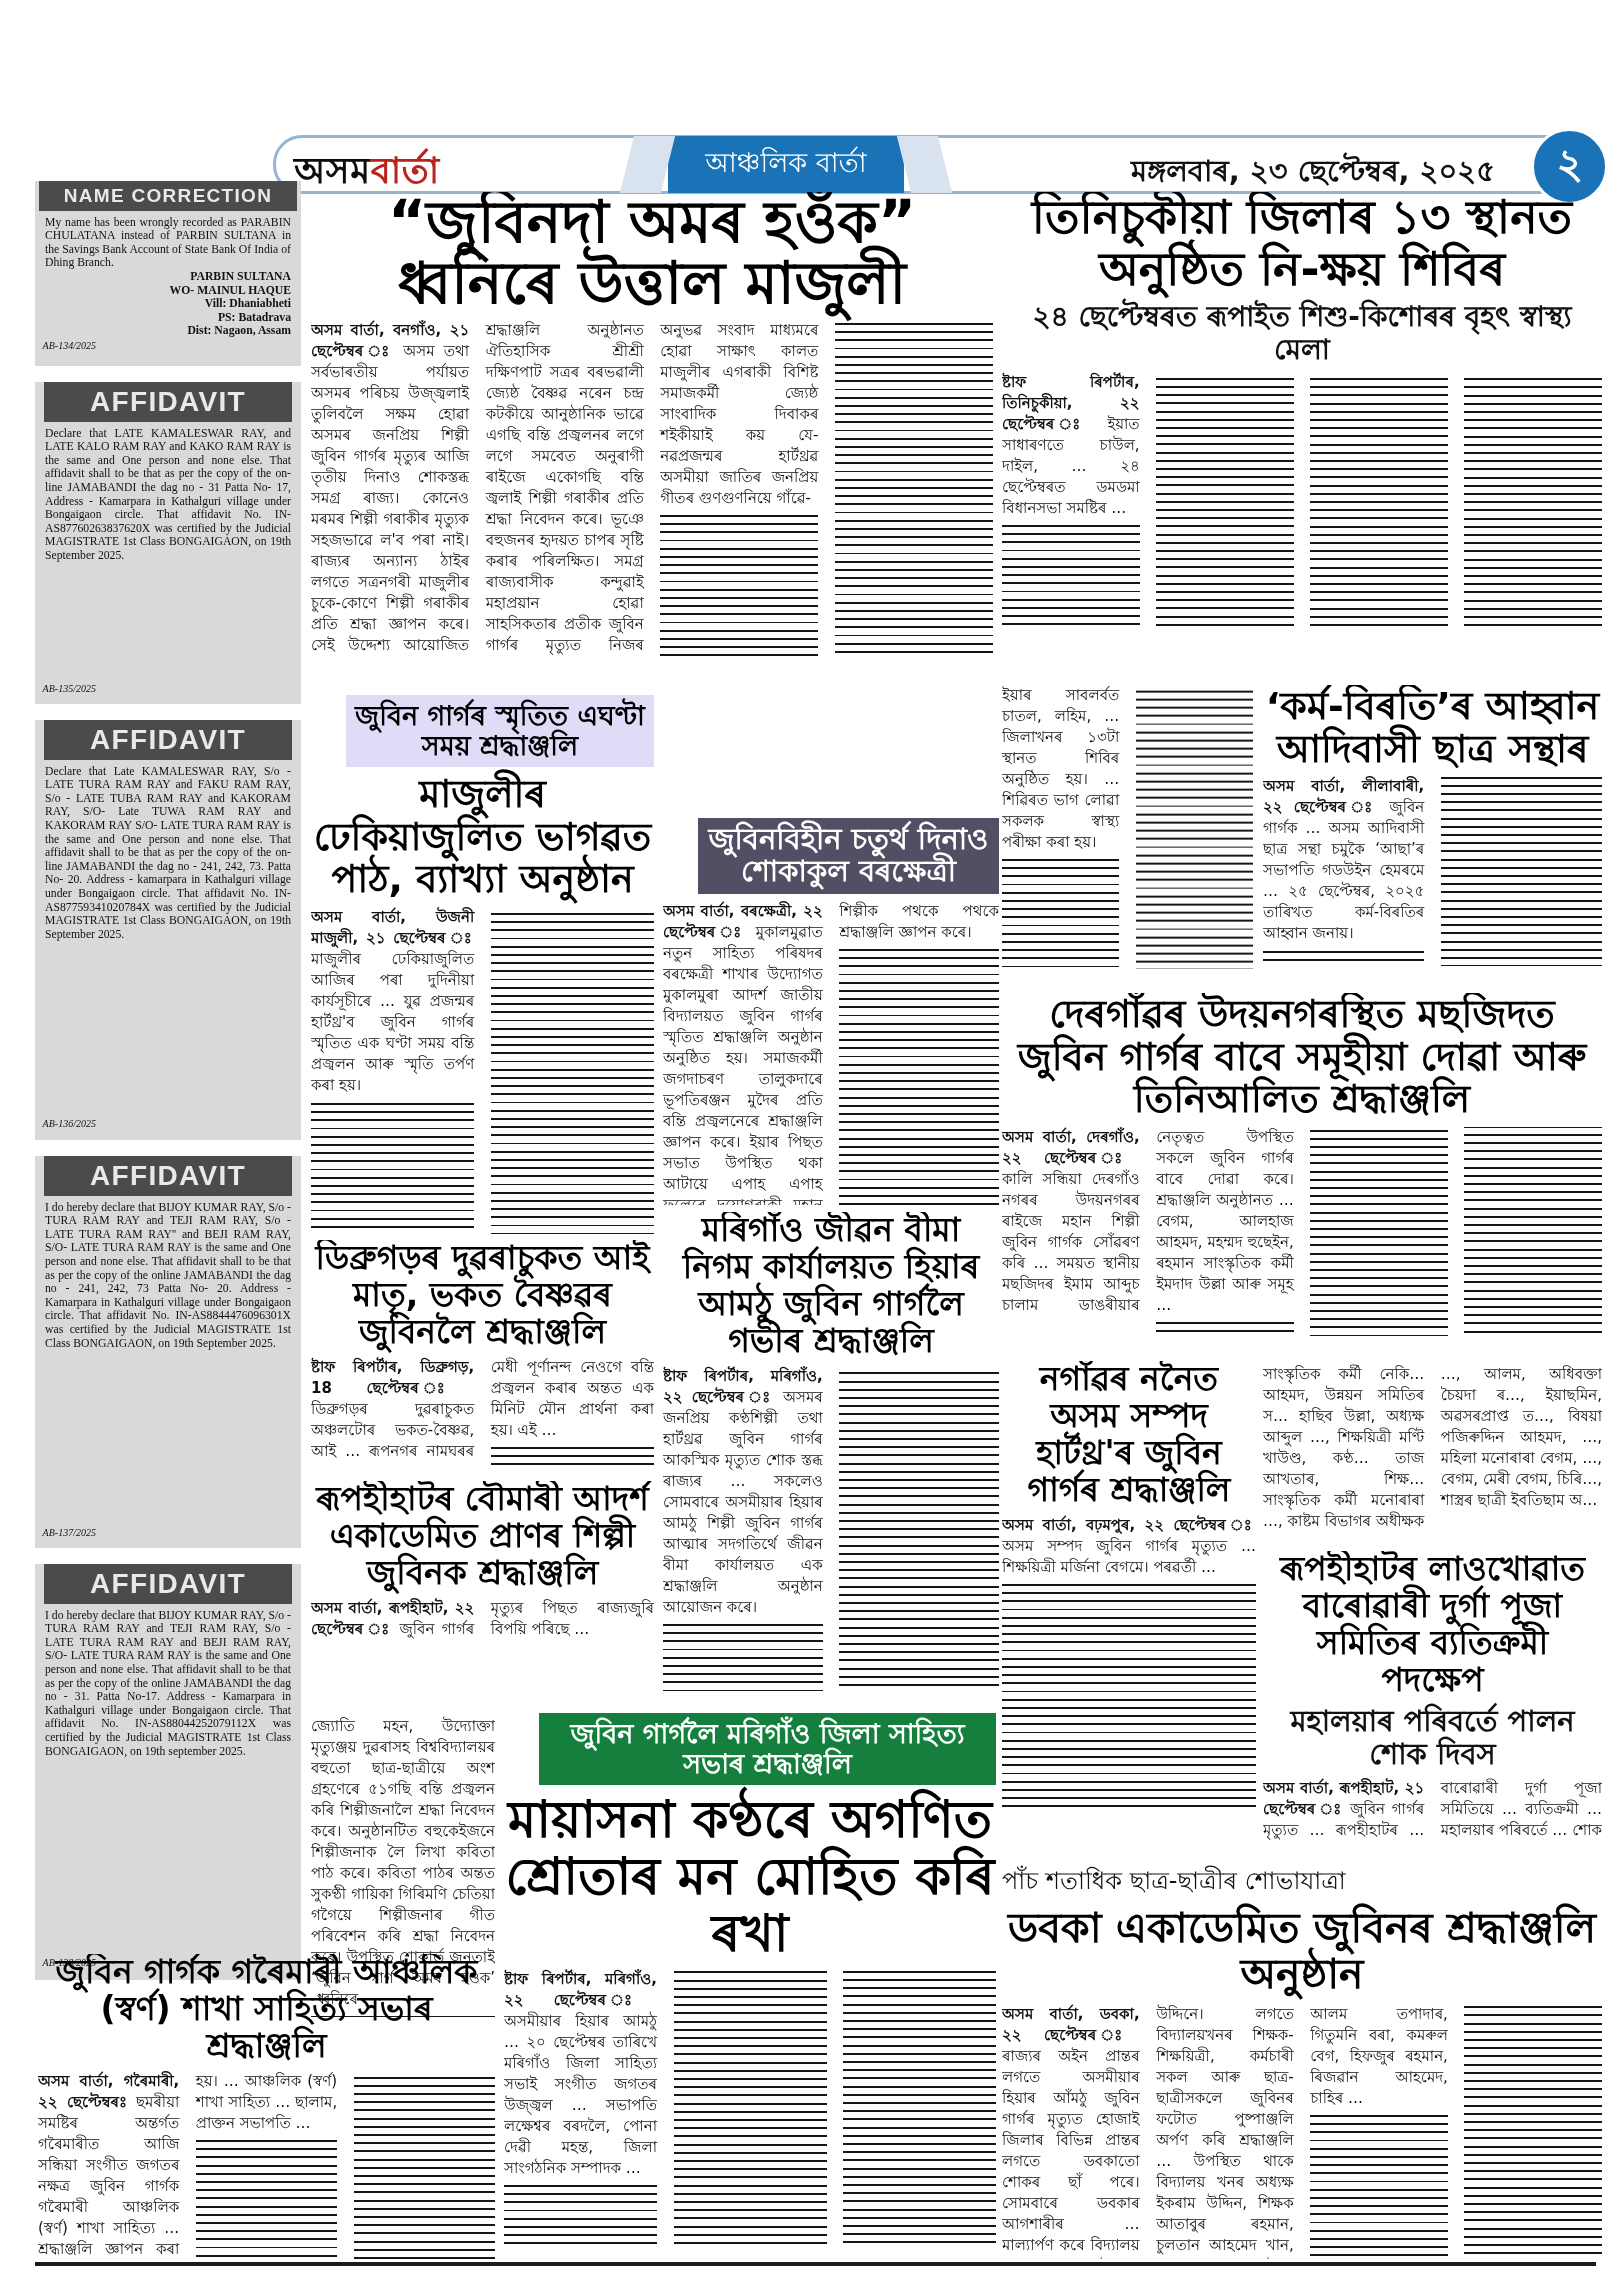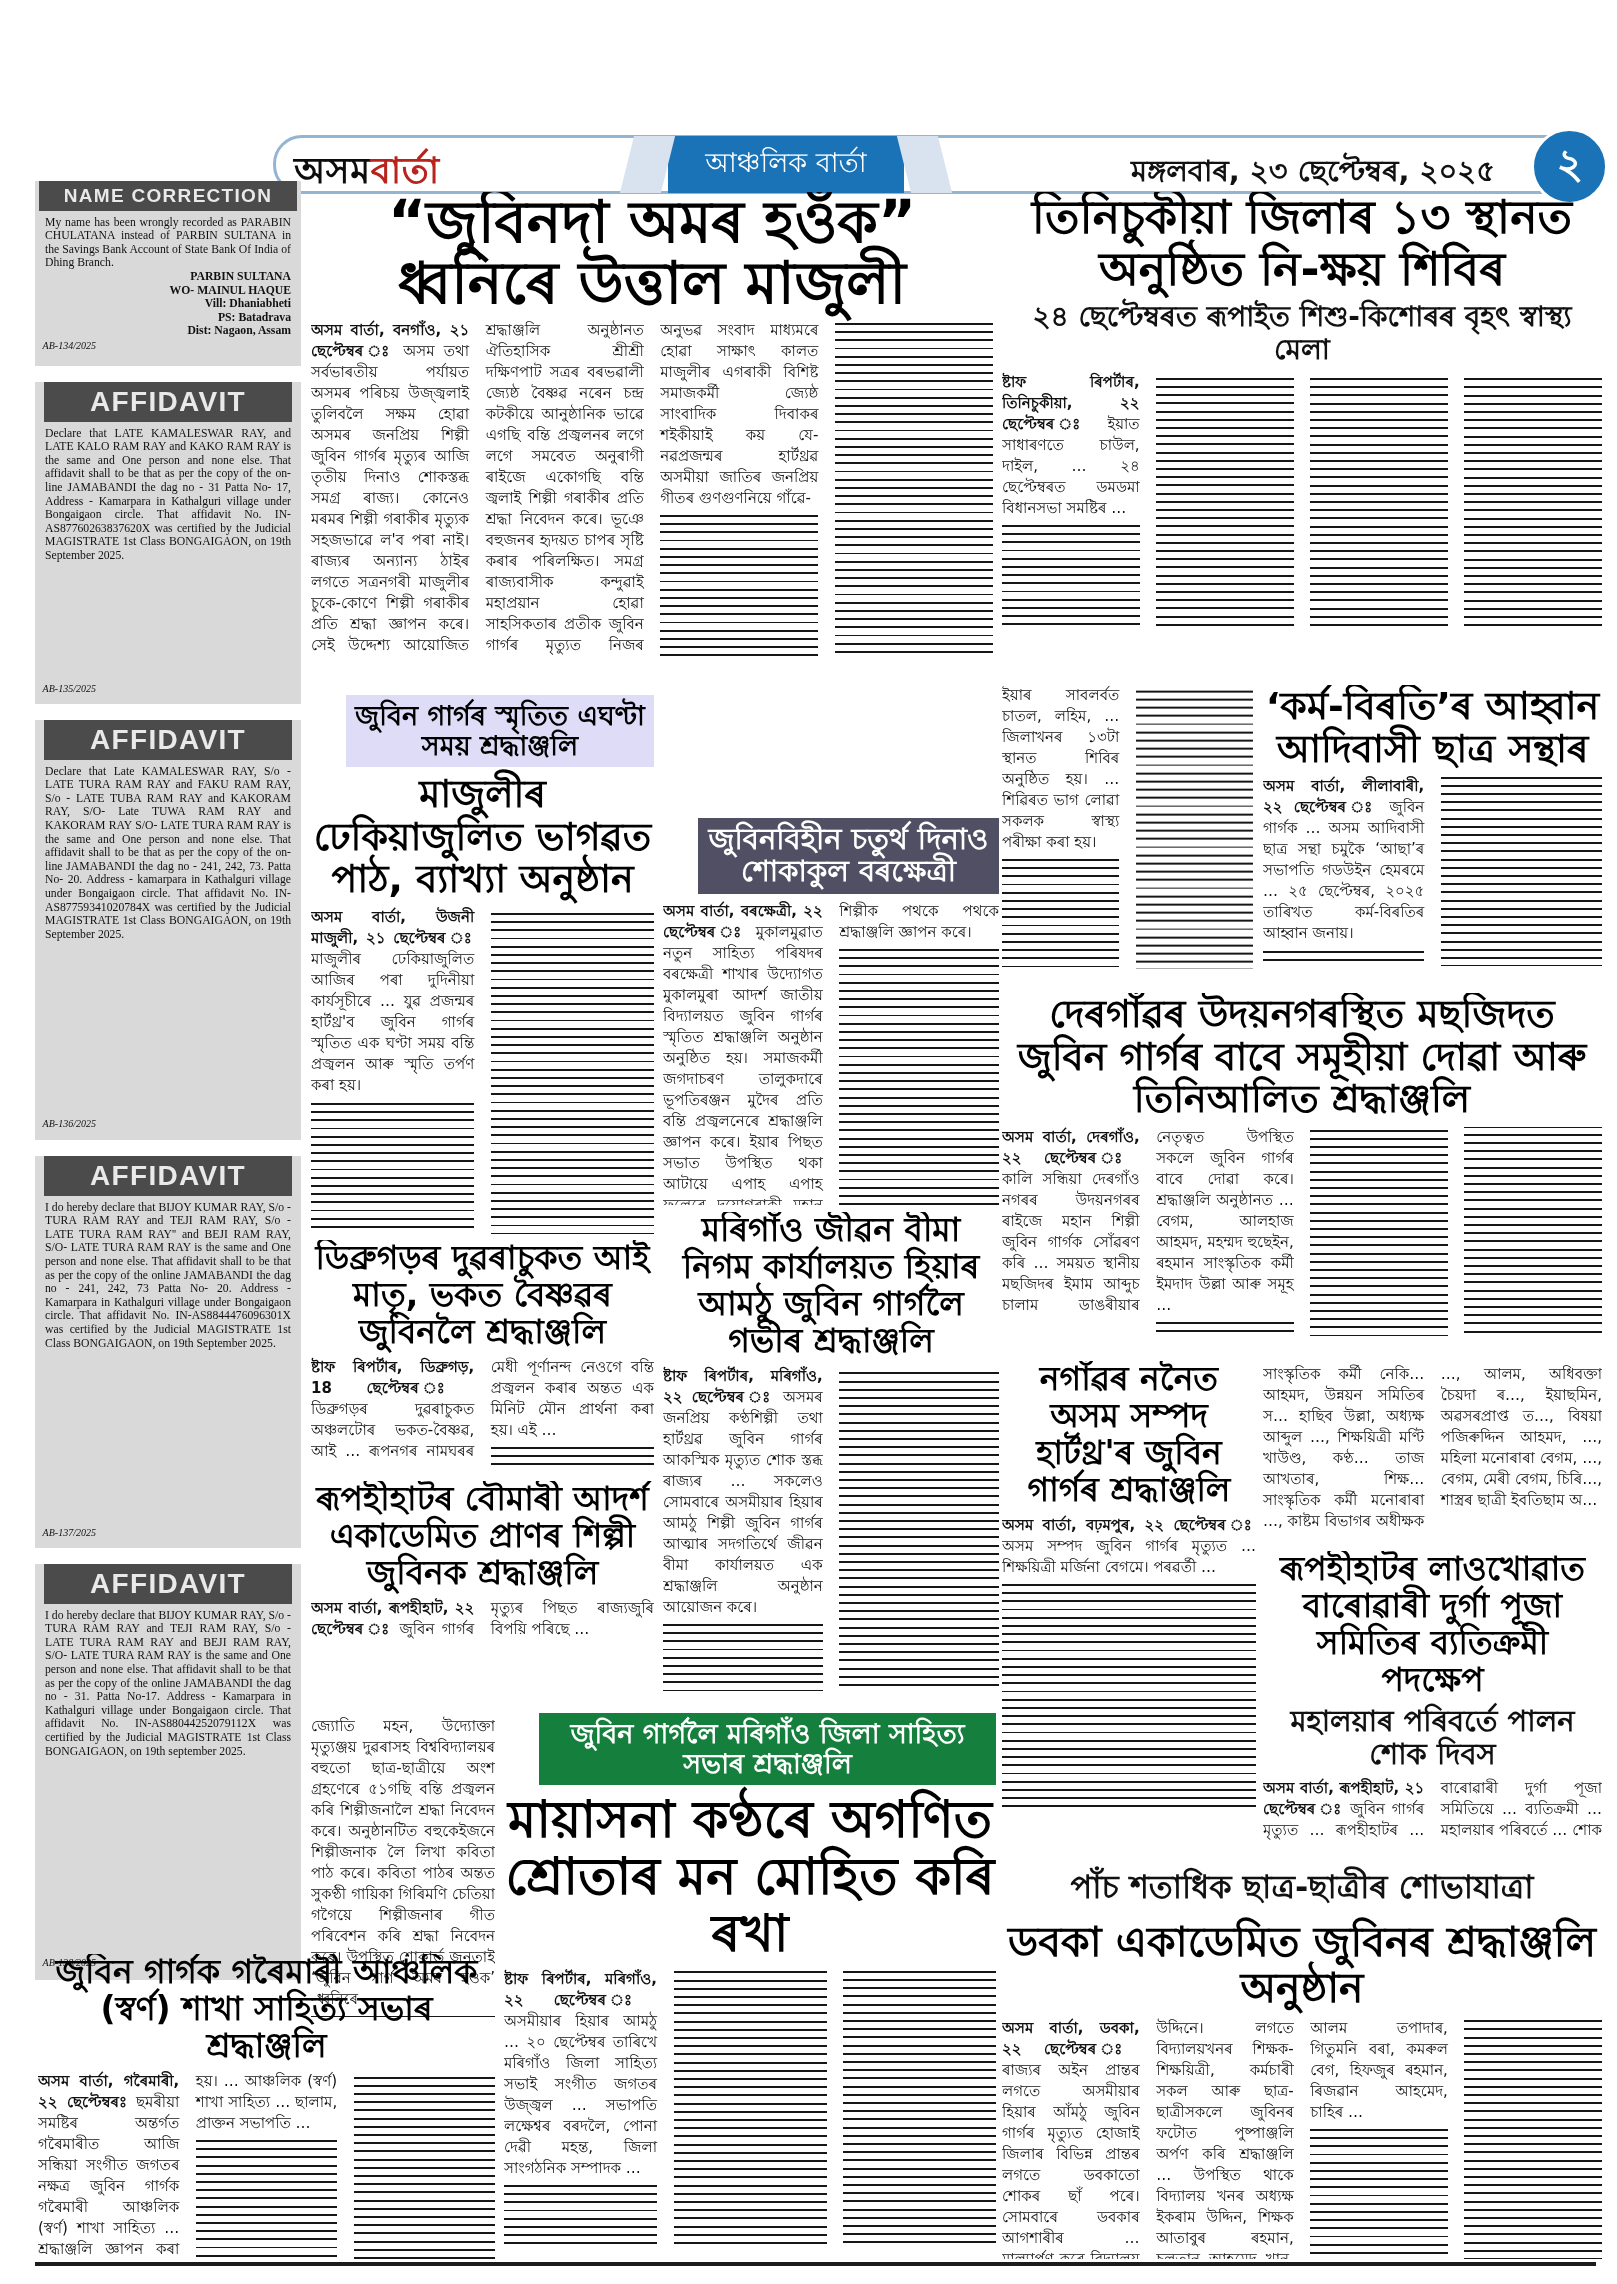--- a/index.html
+++ b/index.html
@@ -33,21 +33,21 @@
   .sig{text-align:right;font-weight:bold;}
   .notice-ref{font-family:"Liberation Serif",serif;font-style:italic;font-size:10px;padding:0 6.3px 5px 7.6px;}
   
   .article{position:absolute;overflow:hidden;}
   .hl{font-weight:bold;color:#000;text-align:center;line-height:1.12;margin:0 0 6.3px 0;}
   .hl-xl{font-size:58px;line-height:1.05;}
   .hl-lg{font-size:46px;}
   .hl-md{font-size:38px;}
   .hl-sm{font-size:33px;}
   .subhead{font-weight:bold;text-align:center;font-size:28px;line-height:1.15;margin:2.5px 0 6.3px 0;}
-  .kicker{font-weight:bold;text-align:center;font-size:32px;margin:0 0 3.8px 0;}
+  .kicker{font-weight:normal;text-align:left;font-size:24px;margin:0 0 3.8px 0;}
   .banner{font-weight:bold;text-align:center;padding:6.3px 3.8px;margin-bottom:6.3px;font-size:27px;line-height:1.1;margin-left:35px;}
   .banner-lav{background:#dedcf6;color:#000;}
   .banner-slate{background:#504f63;color:#fff;font-size:29px;}
   .banner-gray{background:#15803d;color:#fff;}
   .body{font-size:15px;line-height:21px;text-align:justify;column-gap:16.5px;overflow:hidden;}
   .cols1{column-count:1;}
   .cols2{column-count:2;}
   .cols3{column-count:3;}
   .cols4{column-count:4;}
   .dateline{font-weight:bold;}

